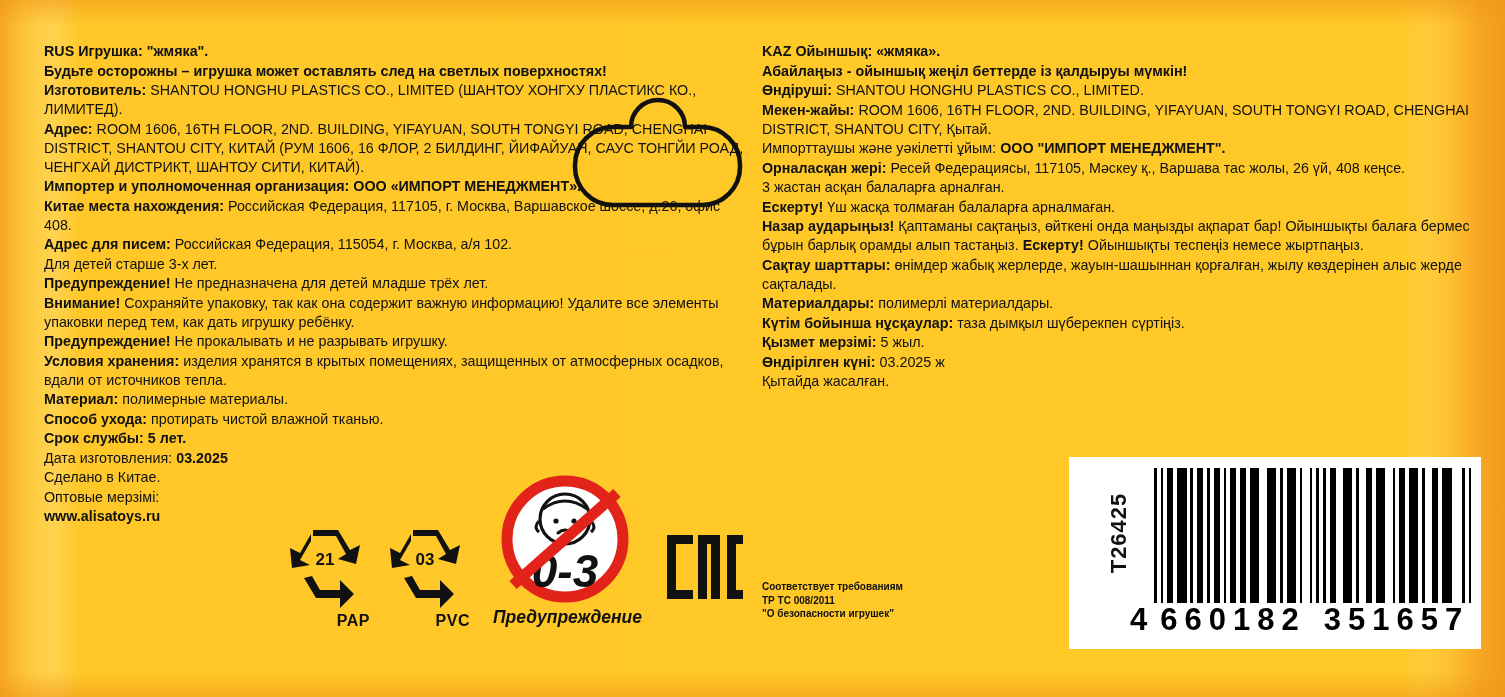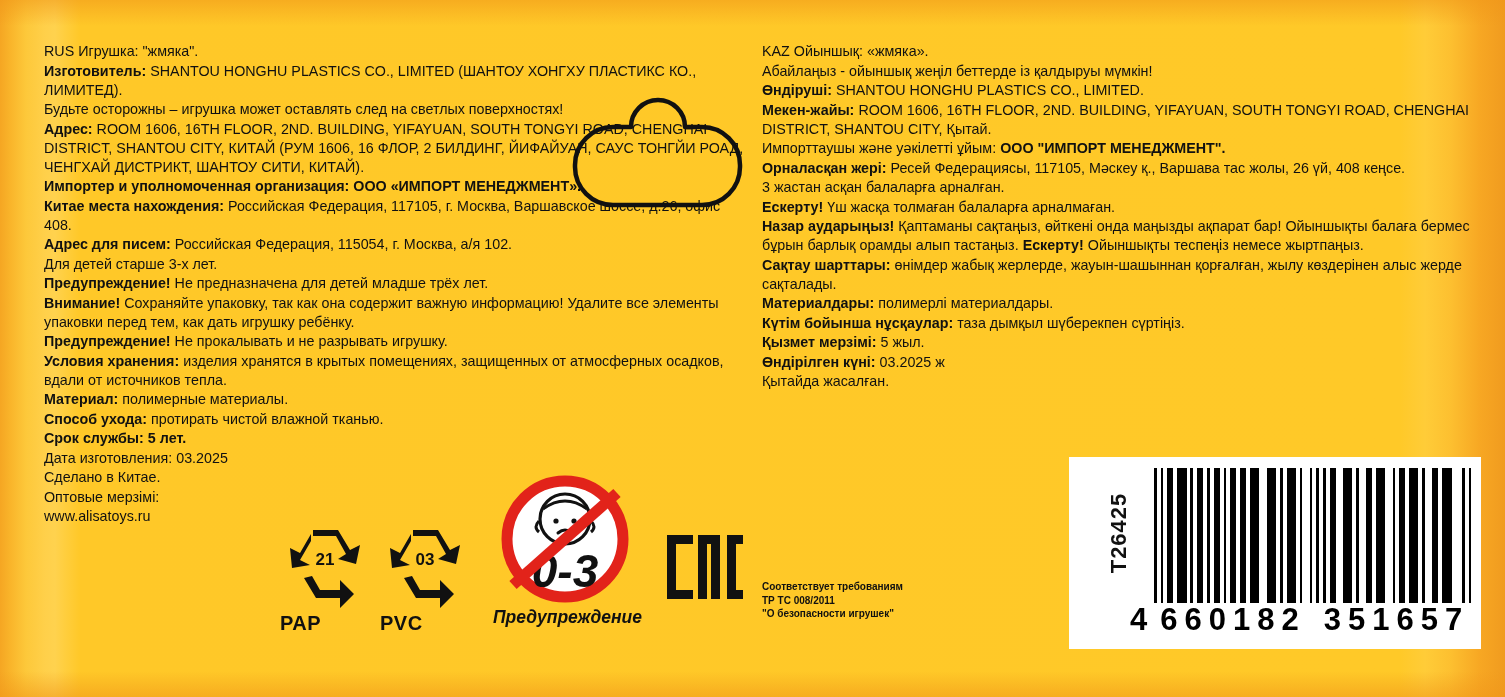--- a/index.html
+++ b/index.html
@@ -53,21 +53,21 @@
     position: absolute;
     top: 42px;
     color: #111;
     font-size: 14.3px;
     line-height: 1.33;
   }
   .col-left { left: 44px; width: 705px; }
   .col-right { left: 762px; width: 712px; }
 
   .para { margin: 0 0 0.5px 0; }
-  .b { font-weight: normal; }
+  .b { font-weight: bold; }
   .lbl { font-weight: bold; }
 
   
   .shape-wrap {
     position: absolute;
     left: 565px;
     top: 75px;
     width: 185px;
     height: 145px;
   }
@@ -92,22 +92,22 @@
     width: 90px;
     text-align: center;
     font-size: 17px;
     font-weight: bold;
     color: #111;
   }
   .recycle .name {
     position: absolute;
     left: 0; top: 92px;
     width: 90px;
-    text-align: left;
-    font-size: 20px;
+    text-align: right;
+    font-size: 16px;
     font-weight: bold;
     letter-spacing: 0.5px;
     color: #111;
   }
   #rec1 { left: 10px; top: 45px; }
   #rec2 { left: 110px; top: 45px; }
 
   .age-warn {
     position: absolute;
     left: 205px;
@@ -196,25 +196,25 @@
 </head>
 <body>
 
 <div id="page">
 
   <div class="col col-left">
     <p class="para">
       <span class="b">RUS</span>
       <span class="b">Игрушка: "жмяка".</span>
     </p>
+    <p class="para b">Будьте осторожны – игрушка может оставлять след на светлых поверхностях!</p>
     <p class="para">
       <span class="lbl">Изготовитель:</span>
       <span>SHANTOU HONGHU PLASTICS CO., LIMITED (ШАНТОУ ХОНГХУ ПЛАСТИКС КО., ЛИМИТЕД).</span>
     </p>
-    <p class="para b">Будьте осторожны – игрушка может оставлять след на светлых поверхностях!</p>
     <p class="para">
       <span class="lbl">Адрес:</span>
       <span>ROOM 1606, 16TH FLOOR, 2ND. BUILDING, YIFAYUAN, SOUTH TONGYI ROAD, CHENGHAI DISTRICT, SHANTOU CITY, КИТАЙ (РУМ 1606, 16 ФЛОР, 2 БИЛДИНГ, ЙИФАЙУАН, САУС ТОНГЙИ РОАД, ЧЕНГХАЙ ДИСТРИКТ, ШАНТОУ СИТИ, КИТАЙ).</span>
     </p>
     <p class="para">
       <span class="lbl">Импортер и уполномоченная организация:</span>
       <span class="lbl">ООО «ИМПОРТ МЕНЕДЖМЕНТ».</span>
     </p>
     <p class="para">
       <span class="lbl">Китае места нахождения:</span>

